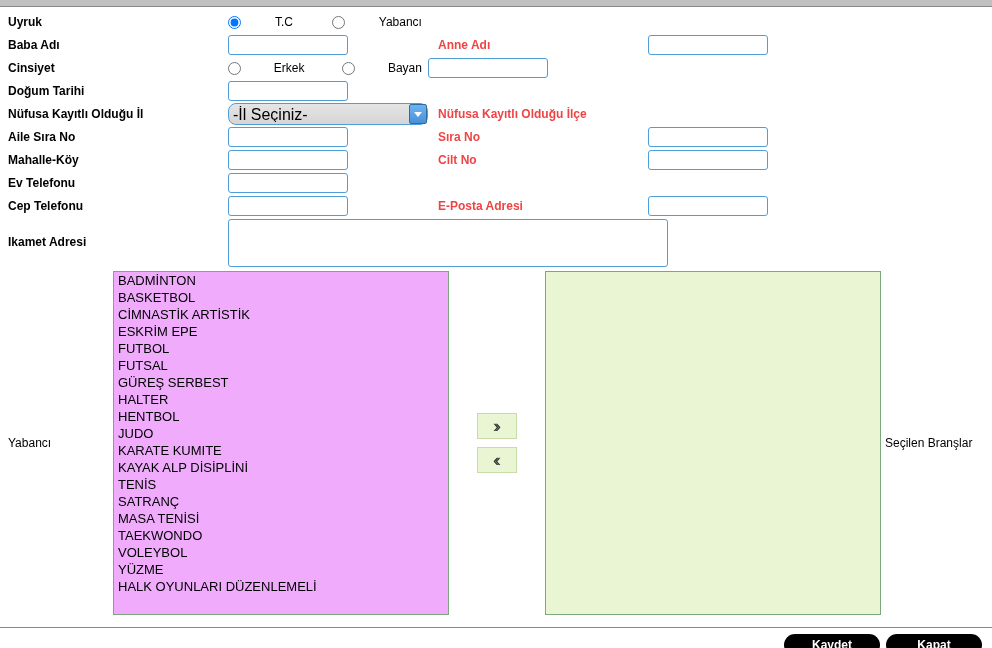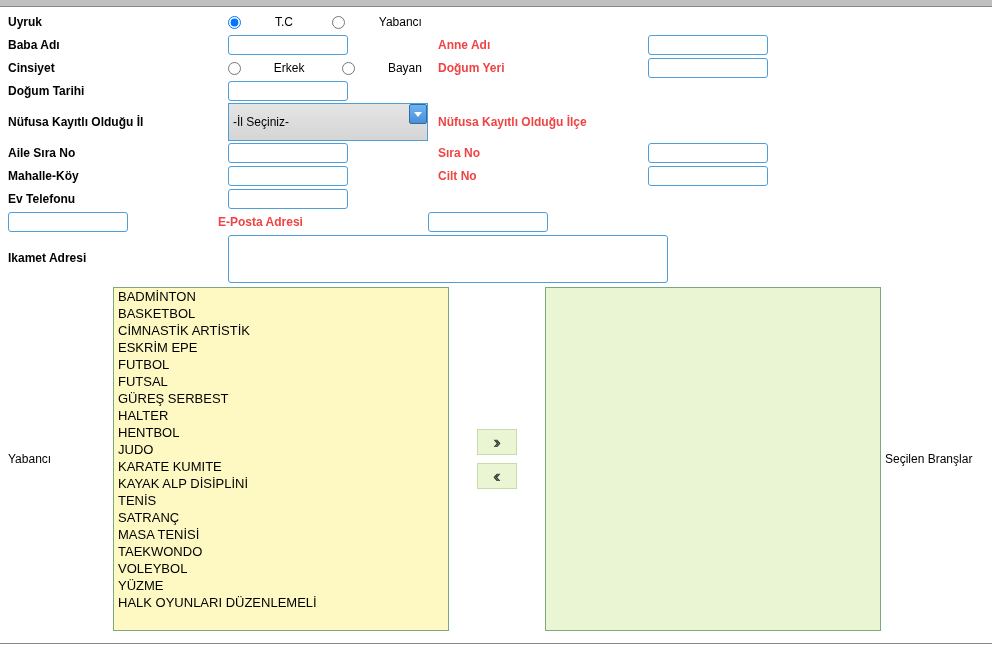--- a/index.html
+++ b/index.html
@@ -51,28 +51,28 @@
   }
   .radio-group { display: flex; align-items: center; gap: 1px; }
   .radio-group label { font-weight: normal; margin-right: 6px; }
   .radio-group input[type="radio"]{ margin-right:1px; }
   .select-wrap {
     position: relative;
     display: inline-block;
   }
   .select {
     width: 200px;
-    height: 38px;
+    height: 22px;
     border: 1px solid #4f9ed8;
     background: linear-gradient(#e5e5e5,#d5d5d5);
     padding: 2px 22px 2px 4px;
-    font-size: 12px;
+    font-size: 16px;
     color: #000;
     appearance: none;
-    border-radius: 0;
+    border-radius: 8px;
   }
   .select-arrow {
     position: absolute;
     right: 1px;
     top: 1px;
     width: 18px;
     height: 20px;
     background: linear-gradient(#6db3f2,#4a90d9);
     border: 1px solid #2f6ca0;
     border-radius: 2px;
@@ -109,21 +109,21 @@
   .dual-lbl-right {
     width: 105px;
     font-size: 12px;
     text-align:left;
     padding-left:4px;
   }
   .listbox {
     width: 336px;
     height: 344px;
     border: 1px solid #7da87d;
-    background: #fef9c3;
+    background: #f0abfc;
     overflow-y: scroll;
     font-size: 13px;
   }
   .listbox-right {
     width: 336px;
     height: 344px;
     border: 1px solid #7da87d;
     background: #eaf5d3;
     overflow-y: scroll;
   }
@@ -207,21 +207,20 @@
   </div>
 
   <div class="row">
     <div class="lbl">Cinsiyet</div>
     <div class="field radio-group">
       <input type="radio" name="cinsiyet" style="">
         <label>Erkek</label>
       <input type="radio" name="cinsiyet" style="">
         <label>Bayan</label>
     </div>
-    <div class="lbl2">Doğum Yeri</div>
     <div class="field"><input class="txt" value="" style=""></div>
   </div>
 
   <div class="row">
     <div class="lbl">Doğum Tarihi</div>
     <div class="field"><input class="txt" value="" style=""></div>
   </div>
 
   <div class="row">
     <div class="lbl">Nüfusa Kayıtlı Olduğu İl</div>
@@ -249,20 +248,21 @@
     <div class="lbl2">Cilt No</div>
     <div class="field"><input class="txt" value="" style=""></div>
   </div>
 
   <div class="row">
     <div class="lbl">Ev Telefonu</div>
     <div class="field"><input class="txt" value="" style=""></div>
   </div>
 
   <div class="row">
+    <div class="lbl">Cep Telefonu</div>
     <div class="field"><input class="txt" value="" style=""></div>
     <div class="lbl2">E-Posta Adresi</div>
     <div class="field"><input class="txt" value="" style=""></div>
   </div>
 
   <div class="row" style="align-items:flex-start;margin-top:2px;">
     <div class="lbl" style="padding-top:16px;">Ikamet Adresi</div>
     <textarea class="textarea" style=""></textarea>
   </div>
 

